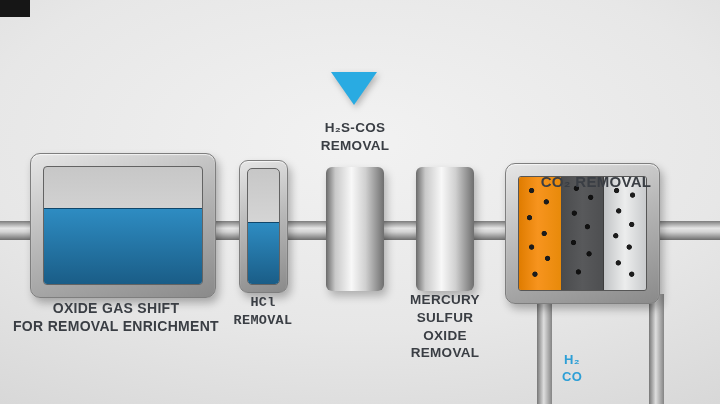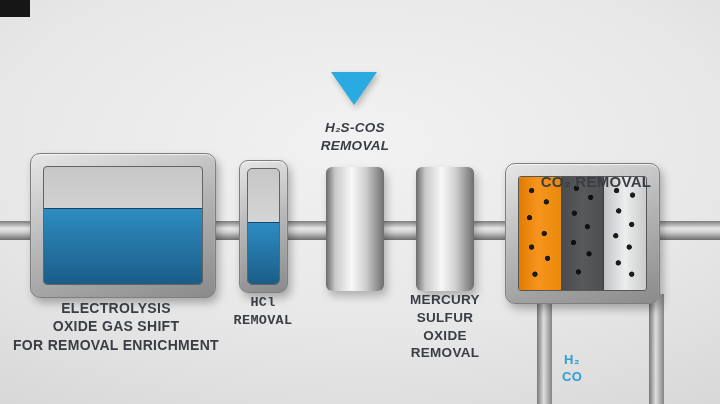--- a/index.html
+++ b/index.html
@@ -115,21 +115,21 @@
 
   
   .label{
     position:absolute;z-index:4;
     font-weight:700;color:var(--text-dark,#3a3e44);
     text-align:center;line-height:1.32;letter-spacing:0.3px;
   }
   .label .line{display:block;}
   .label-electrolysis{left:0px;top:299px;width:232px;font-size:14px;}
   .label-hcl{left:222px;top:294px;width:82px;font-size:13.5px;font-family:Liberation Mono, monospace;}
-  .label-h2s{left:308px;top:119px;width:94px;font-size:13.5px;font-style:italic;}
+  .label-h2s{left:308px;top:119px;width:94px;font-size:13.5px;}
   .label-mercury{left:393px;top:291px;width:104px;font-size:13.5px;}
   .label-co2{left:516px;top:125px;width:160px;font-size:15px;margin-top:47px;}
   .label-output{
     left:552px;top:352px;width:40px;font-size:13px;line-height:1.3;
     color:var(--output-text-blue,#2d9fd6);text-align:center;
   }
 </style>
 </head>
 <body>
 
@@ -140,21 +140,20 @@
   <div class="pipe-main"></div>
   <div class="leg leg-left"></div>
   <div class="leg leg-right"></div>
 
   <div class="vessel frame-electrolysis">
     <div class="vessel-inner">
       <div class="liquid liquid-electrolysis"></div>
     </div>
   </div>
   <div class="label label-electrolysis">
-    <span class="line">ELECTROLYSIS</span>
     <span class="line">OXIDE GAS SHIFT</span>
     <span class="line">FOR REMOVAL ENRICHMENT</span>
   </div>
 
   <div class="vessel frame-hcl">
     <div class="vessel-inner">
       <div class="liquid liquid-hcl"></div>
     </div>
   </div>
   <div class="label label-hcl">

